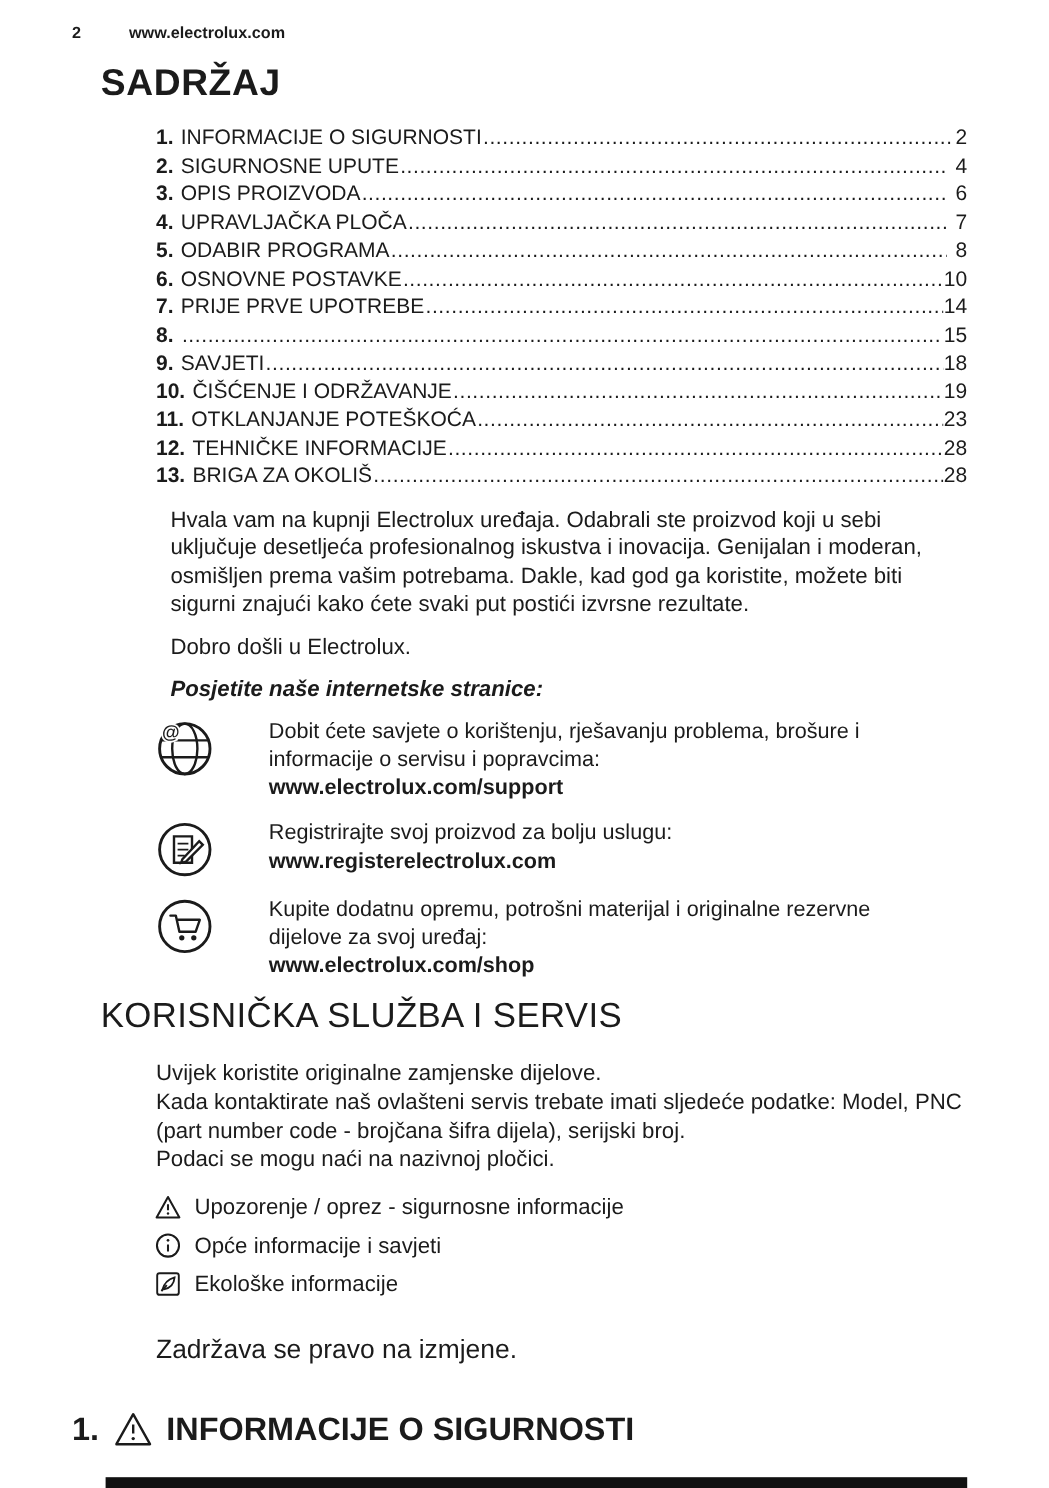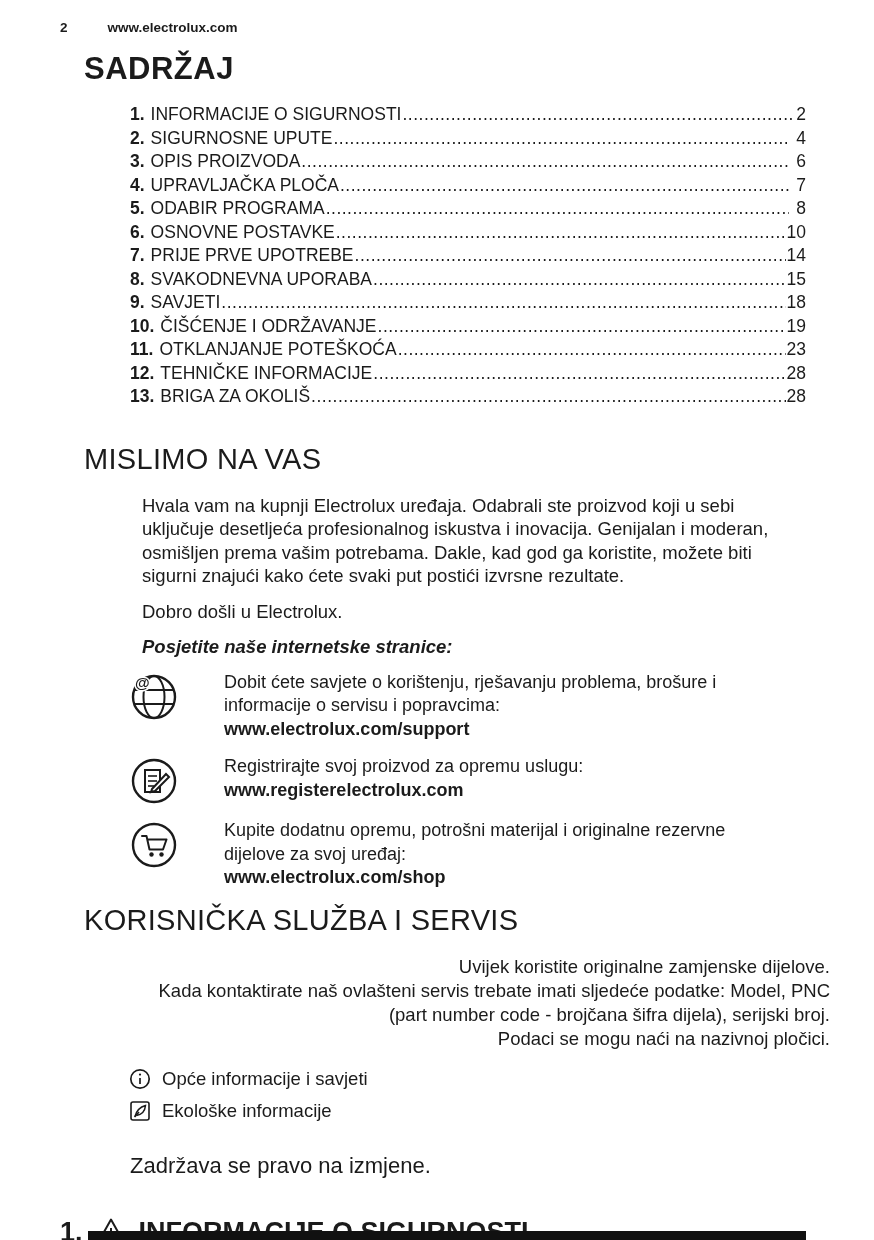--- a/index.html
+++ b/index.html
@@ -36,21 +36,21 @@
   .bold { font-weight: 700; font-style: italic; }
 
   .links { margin-left: 70px; margin-top: 10px; }
   .link-row { display: flex; margin-bottom: 14px; }
   .link-icon { flex: 0 0 48px; height: 48px; margin-right: 46px; margin-top: 2px; }
   .link-icon svg { width: 48px; height: 48px; display: block; }
   .link-text { font-size: 18px; line-height: 23.5px; width: 560px; }
   .link-url { font-weight: 700; }
 
   .service-lines { margin-left: 70px; width: 700px;
-    font-size: 18.5px; line-height: 24px; margin-bottom: 16px; text-align: right; }
+    font-size: 18.5px; line-height: 24px; margin-bottom: 16px; }
   .service-lines p { margin: 0; }
 
   .notes { margin-left: 68px; margin-top: 14px; }
   .note-row { display: flex; align-items: center; margin-bottom: 8px;
     font-size: 18.5px; }
   .note-icon { width: 24px; height: 24px; margin-right: 10px; display: inline-flex;
     align-items: center; justify-content: center; }
   .note-icon svg { width: 22px; height: 22px; display: block; }
 
   .disclaimer { margin: 30px 0 0 70px; font-size: 22px; }
@@ -114,21 +114,20 @@
       <span class="toc-page">10</span>
     </div>
     <div class="toc-row">
       <span class="toc-num">7.</span>
       <span class="toc-label">PRIJE PRVE UPOTREBE</span>
       <span class="toc-dots"></span>
       <span class="toc-page">14</span>
     </div>
     <div class="toc-row">
       <span class="toc-num">8.</span>
-      <span class="toc-label">SVAKODNEVNA UPORABA</span>
       <span class="toc-dots"></span>
       <span class="toc-page">15</span>
     </div>
     <div class="toc-row">
       <span class="toc-num">9.</span>
       <span class="toc-label">SAVJETI</span>
       <span class="toc-dots"></span>
       <span class="toc-page">18</span>
     </div>
     <div class="toc-row">
@@ -150,21 +149,20 @@
       <span class="toc-page">28</span>
     </div>
     <div class="toc-row">
       <span class="toc-num">13.</span>
       <span class="toc-label">BRIGA ZA OKOLIŠ</span>
       <span class="toc-dots"></span>
       <span class="toc-page">28</span>
     </div>
   </div>
 
-  <div class="section-title">MISLIMO NA VAS</div>
 
   <div class="body-block">
     <p>Hvala vam na kupnji Electrolux uređaja. Odabrali ste proizvod koji u sebi uključuje desetljeća profesionalnog iskustva i inovacija. Genijalan i moderan, osmišljen prema vašim potrebama. Dakle, kad god ga koristite, možete biti sigurni znajući kako ćete svaki put postići izvrsne rezultate.</p>
     <p>Dobro došli u Electrolux.</p>
     <p class="bold">Posjetite naše internetske stranice:</p>
   </div>
 
   <div class="links">
 
     <div class="link-row">
@@ -188,21 +186,21 @@
         <svg viewBox="0 0 48 48" fill="none" stroke="#1b1b1b" stroke-width="2.4">
           <circle cx="24" cy="24" r="21"></circle>
           <path d="M15 13 h15 v22 h-15 z" stroke-width="2"></path>
           <line x1="18" y1="19" x2="27" y2="19" stroke-width="1.6"></line>
           <line x1="18" y1="24" x2="27" y2="24" stroke-width="1.6"></line>
           <line x1="18" y1="29" x2="24" y2="29" stroke-width="1.6"></line>
           <path d="M22 32 L36 17 L39 20 L25 34 L21 35 Z" fill="#ffffff" stroke-width="2"></path>
         </svg>
       </span>
       <span class="link-text">
-        <span>Registrirajte svoj proizvod za opremu uslugu:</span><br>
+        <span>Registrirajte svoj proizvod za bolju uslugu:</span><br>
         <span class="link-url">www.registerelectrolux.com</span>
       </span>
     </div>
 
     <div class="link-row">
       <span class="link-icon">
         <svg viewBox="0 0 48 48" fill="none" stroke="#1b1b1b" stroke-width="2.4">
           <circle cx="24" cy="24" r="21"></circle>
           <path d="M12 15 h4.5 l3 13.5 h13.5 l3.5 -10 h-18.5" stroke-width="2" stroke-linejoin="round" stroke-linecap="round"></path>
           <circle cx="21.5" cy="33.5" r="2.2" fill="#1b1b1b" stroke="none"></circle>
@@ -219,20 +217,30 @@
 
   <div class="section-title" style="margin-top: 10px;">KORISNIČKA SLUŽBA I SERVIS</div>
 
   <div class="service-lines">
     <p>Uvijek koristite originalne zamjenske dijelove.</p>
     <p>Kada kontaktirate naš ovlašteni servis trebate imati sljedeće podatke: Model, PNC (part number code - brojčana šifra dijela), serijski broj.</p>
     <p>Podaci se mogu naći na nazivnoj pločici.</p>
   </div>
 
   <div class="notes">
+    <div class="note-row">
+      <span class="note-icon">
+        <svg viewBox="0 0 22 22" fill="none" stroke="#1b1b1b" stroke-width="1.7">
+          <path d="M11 2.5 L20.5 19.5 H1.5 Z" stroke-linejoin="round"></path>
+          <line x1="11" y1="8.5" x2="11" y2="13.5"></line>
+          <circle cx="11" cy="16.3" r="1" fill="#1b1b1b" stroke="none"></circle>
+        </svg>
+      </span>
+      <span>Upozorenje / oprez - sigurnosne informacije</span>
+    </div>
     <div class="note-row">
       <span class="note-icon">
         <svg viewBox="0 0 22 22" fill="none" stroke="#1b1b1b" stroke-width="1.7">
           <circle cx="11" cy="11" r="9.2"></circle>
           <line x1="11" y1="10" x2="11" y2="16"></line>
           <circle cx="11" cy="6.6" r="1.1" fill="#1b1b1b" stroke="none"></circle>
         </svg>
       </span>
       <span>Opće informacije i savjeti</span>
     </div>

